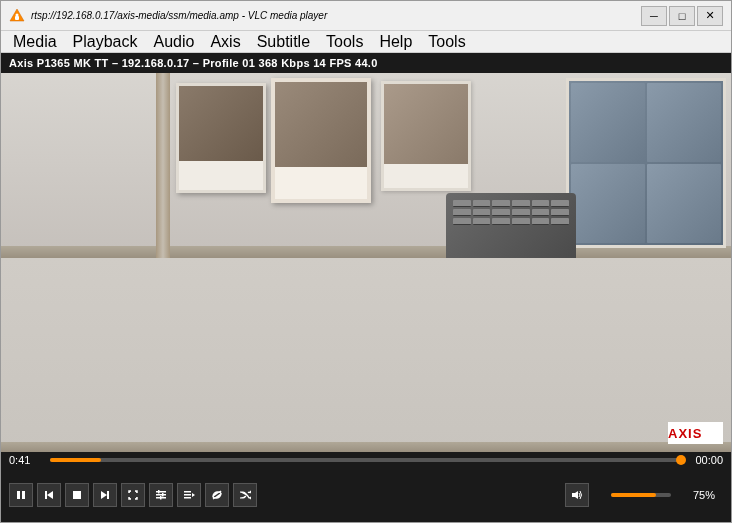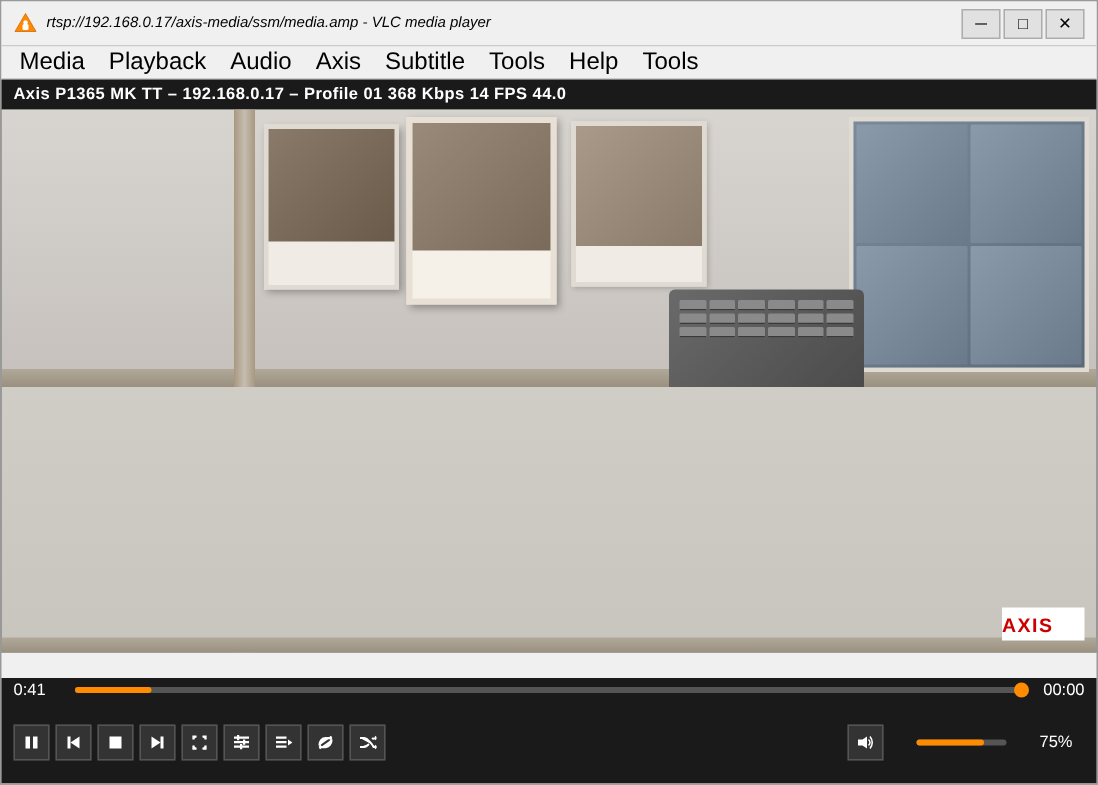--- a/index.html
+++ b/index.html
@@ -266,21 +266,20 @@
       color: #cc0000;
       letter-spacing: 1px;
     }
     
     .controls-area {
       background: #1a1a1a;
       height: 70px;
       display: flex;
       flex-direction: column;
       flex-shrink: 0;
-      margin-top: 17px;
     }
     .progress-bar-area {
       height: 16px;
       display: flex;
       align-items: center;
       padding: 0 8px;
       gap: 6px;
     }
     .time-current {
       color: #ffffff;

